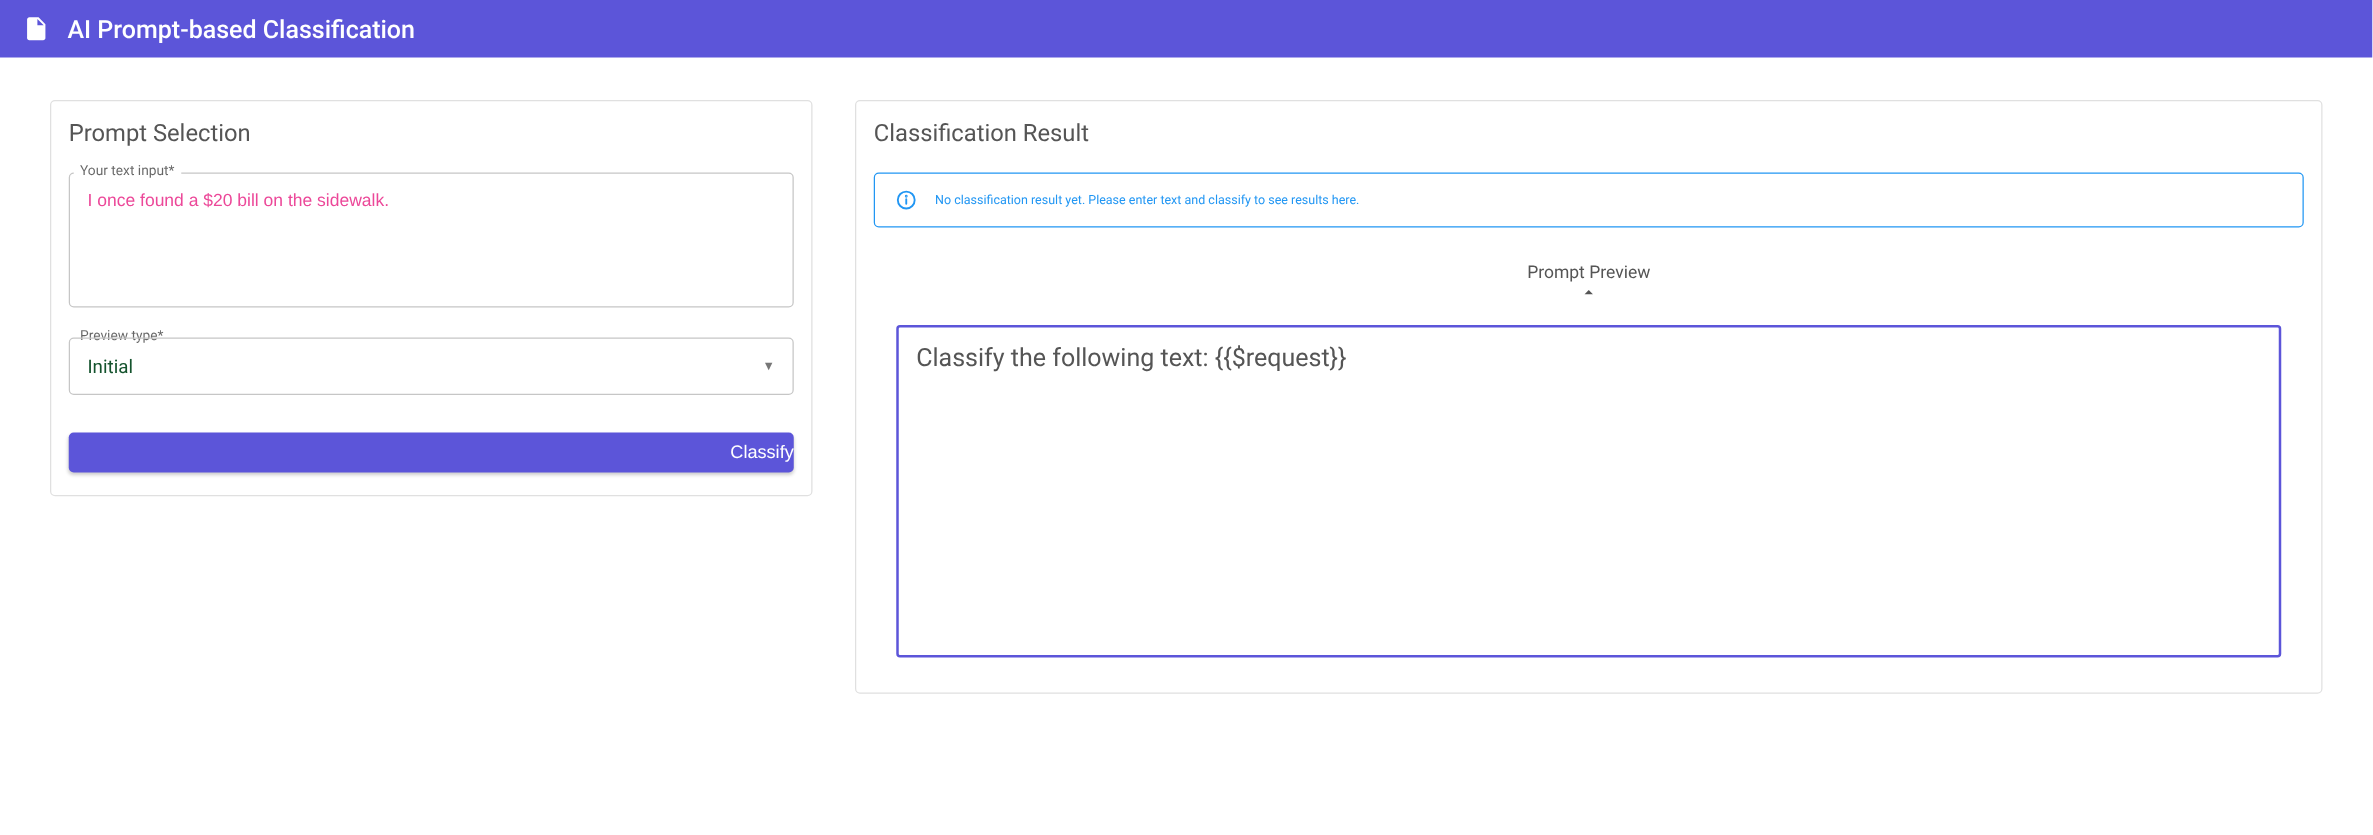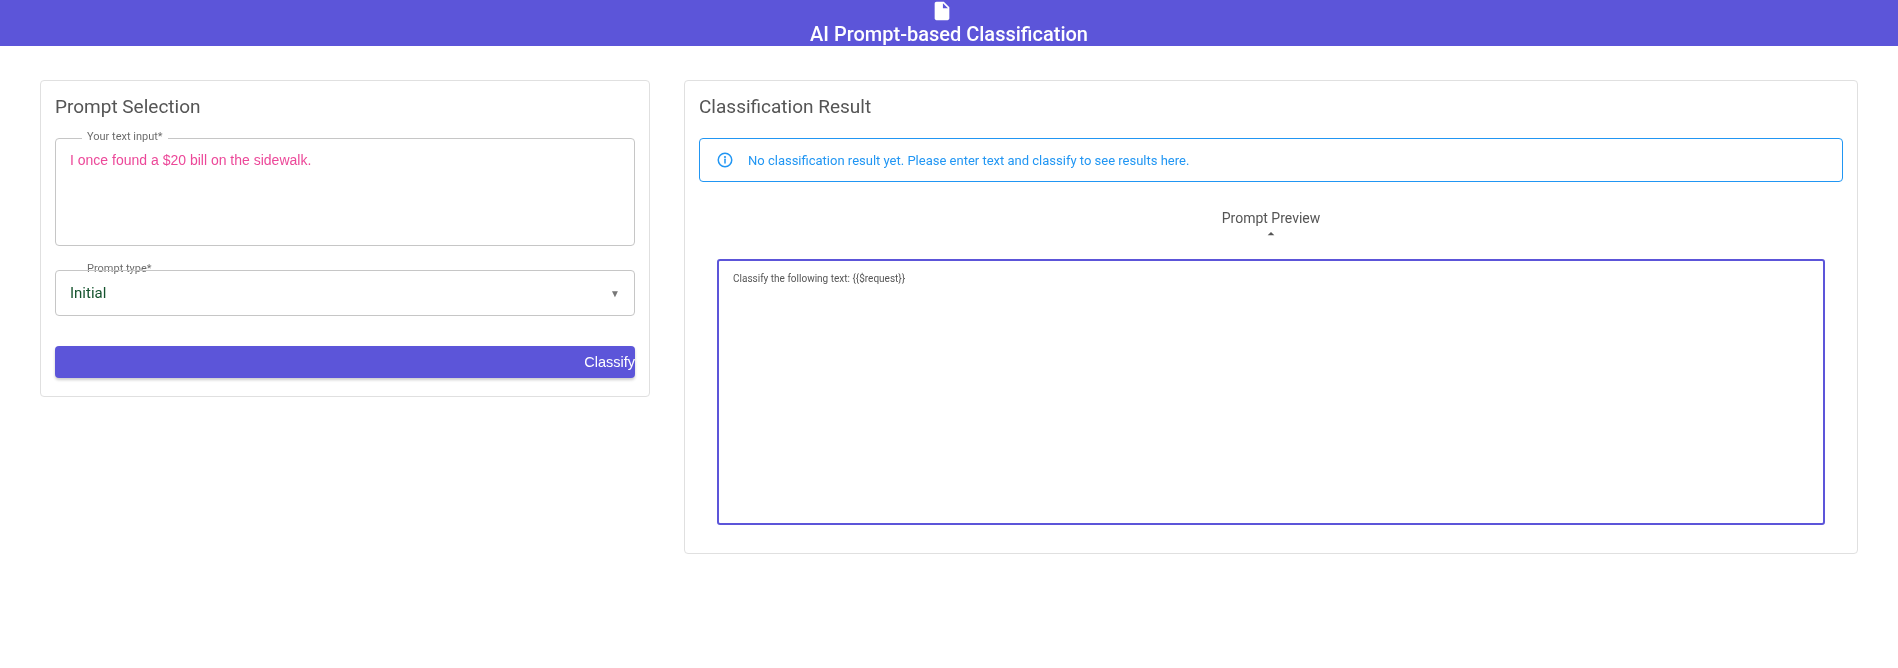--- a/index.html
+++ b/index.html
@@ -12,21 +12,20 @@
       background: #ffffff;
       color: rgba(0,0,0,0.87);
     }
     .header {
       background: #5c55d9;
       color: #fff;
       height: 46px;
       display: flex;
       align-items: center;
       padding: 0 18px;
-      flex-direction: column;
     }
     .header-icon {
       width: 22px;
       height: 22px;
       margin-right: 14px;
       color: #fff;
     }
     .header-title {
       font-size: 20px;
       font-weight: 500;
@@ -55,21 +54,21 @@
       color: #555;
       margin-bottom: 20px;
     }
     .form-field {
       position: relative;
       margin-bottom: 20px;
     }
     .form-field-label {
       position: absolute;
       top: -8px;
-      left: 27px;
+      left: 4px;
       background: #fff;
       padding: 0 5px;
       font-size: 11px;
       color: rgba(0,0,0,0.6);
     }
     .textarea-input {
       width: 100%;
       height: 108px;
       border: 1px solid #c6c6c6;
       border-radius: 4px;
@@ -123,21 +122,21 @@
       gap: 14px;
       margin-bottom: 22px;
     }
     .info-icon {
       width: 18px;
       height: 18px;
       color: #2196f3;
       flex-shrink: 0;
     }
     .info-text {
-      font-size: 13px;
+      font-size: 10px;
       color: #2196f3;
     }
     .prompt-header {
       display: flex;
       align-items: center;
       justify-content: space-between;
       padding: 6px 18px 14px;
       cursor: pointer;
       flex-direction: column;
     }
@@ -148,21 +147,21 @@
     .expand-icon {
       color: #555;
       font-size: 14px;
     }
     .prompt-box {
       margin: 0 18px 10px;
       border: 2px solid #5c55d9;
       border-radius: 3px;
       min-height: 266px;
       padding: 12px 14px;
-      font-size: 10px;
+      font-size: 20px;
       color: #555;
     }
   </style>
 </head>
 <body>
 
 <div class="header">
   <span class="header-icon">
     <svg viewBox="0 0 24 24" fill="currentColor">
       <path d="M14 2H6c-1.1 0-2 .9-2 2v16c0 1.1.9 2 2 2h12c1.1 0 2-.9 2-2V8l-6-6zm-1 7V3.5L18.5 9H13z"></path>
@@ -178,21 +177,21 @@
 
   <div class="card card-left">
     <div class="card-title">Prompt Selection</div>
 
     <div class="form-field">
       <label class="form-field-label">Your text input*</label>
       <textarea class="textarea-input" style="">I once found a $20 bill on the sidewalk.</textarea>
     </div>
 
     <div class="form-field">
-      <label class="form-field-label">Prompt type*</label>
+      <label class="form-field-label">Preview type*</label>
       <div class="select-wrapper">
         <span class="select-value">Initial</span>
         <span class="select-arrow">▼</span>
       </div>
     </div>
 
     <button class="classify-btn">Classify</button>
   </div>
 
   <div class="card card-right">

